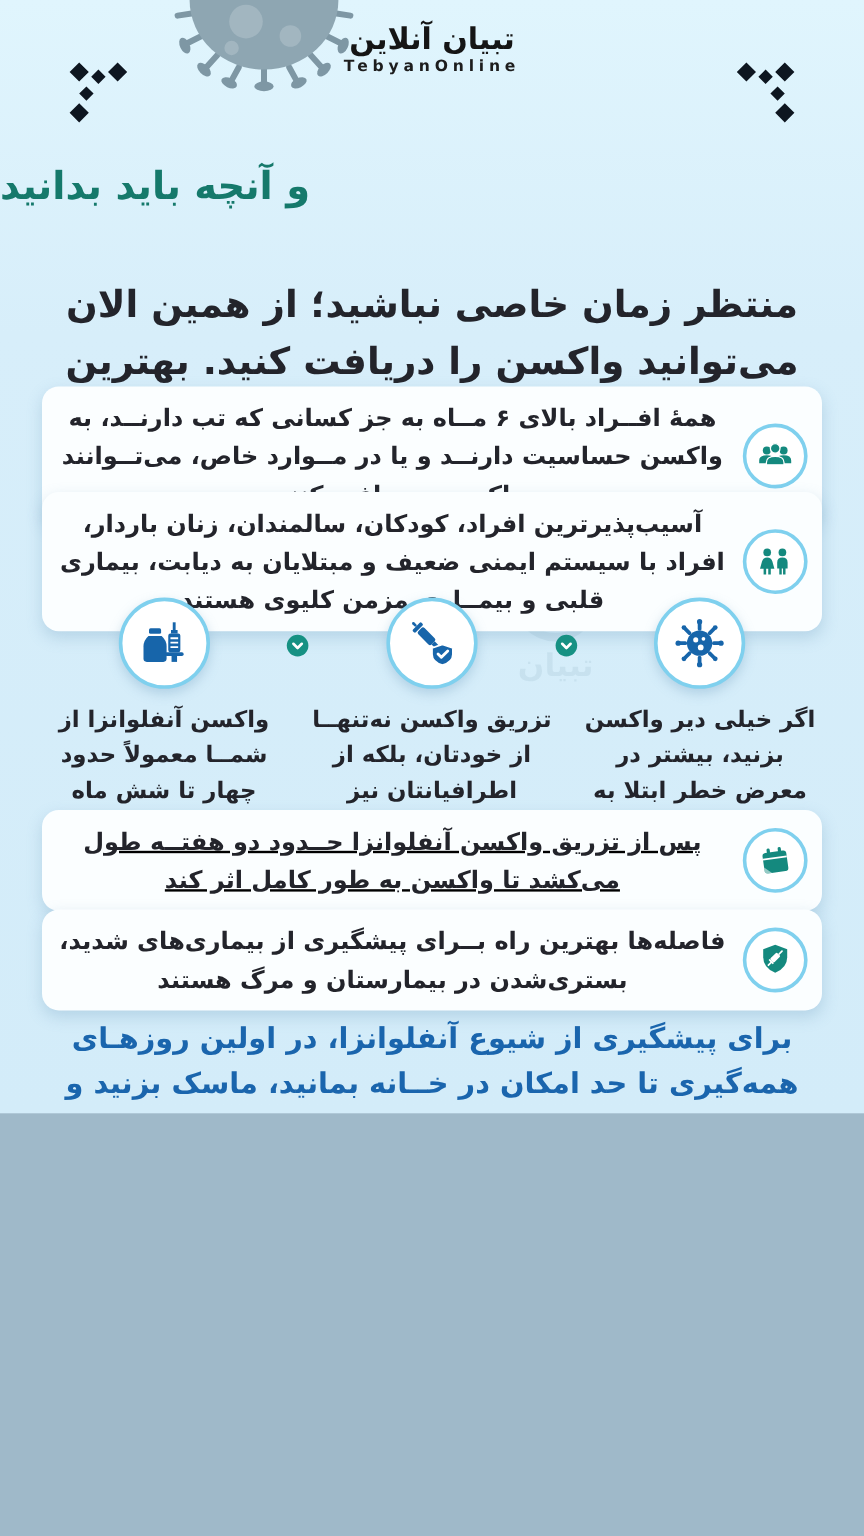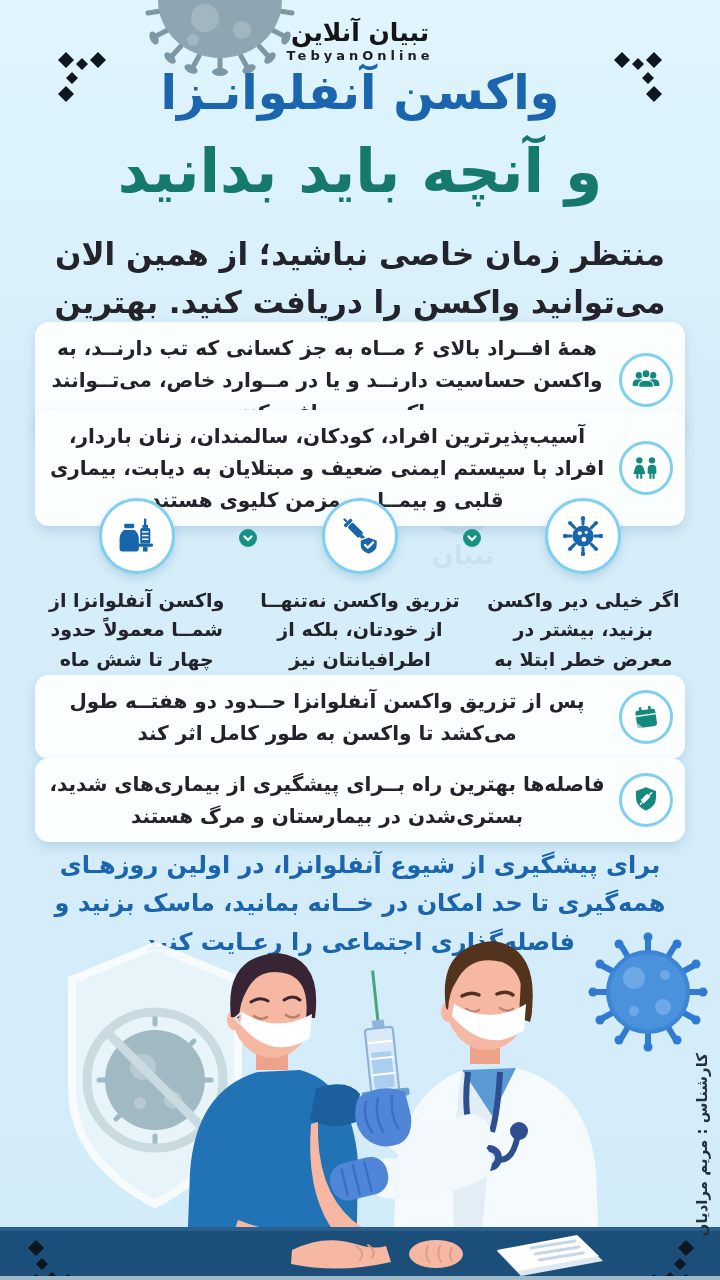--- a/index.html
+++ b/index.html
@@ -1,31 +1,31 @@
 <!DOCTYPE html>
 <html lang="fa" dir="rtl"><head>
 <meta charset="utf-8">
 <style>
   * { margin:0; padding:0; box-sizing:border-box; }
   html,body { background:#9fb9c9; }
   body { font-family:"DejaVu Sans", sans-serif; }
   .page{
-    position:relative; width:720px; height:1276px; margin:0 auto; overflow:hidden;
+    position:relative; width:720px; height:928px; margin:0 auto; overflow:hidden;
     background:linear-gradient(180deg,#e0f5fd 0%, #d7eefa 30%, #d3ecf9 100%);
     direction:rtl;
   }
   .corner{ position:absolute; }
   .virus-top{ position:absolute; left:145px; top:0; }
   .logo{ position:absolute; top:18px; left:0; right:0; text-align:center; }
   .logo-fa{ font-size:25px; font-weight:800; color:#151515; letter-spacing:0; }
   .logo-en{ direction:ltr; font-size:13px; font-weight:600; color:#1d1d1d; letter-spacing:4px; margin-top:1px; }
   .t1{ position:absolute; top:64px; left:0; right:0; text-align:center;
        font-size:48px; font-weight:800; color:#1a65ad; }
-  .t2{ position:absolute; top:136px; left:0; right:0; text-align:center;
-       font-size:60px; font-weight:800; color:#15796b; }
+  .t2{ position:absolute; top:136px; left:0; right:0; text-align:left;
+       font-size:32px; font-weight:800; color:#15796b; }
   .intro{ position:absolute; top:230px; left:38px; right:38px; text-align:center;
        font-size:31px; font-weight:700; color:#23242b; line-height:1.55; }
   .card{
     position:absolute; right:35px; width:650px; background:#fbfeff; border-radius:14px;
     box-shadow:0 5px 12px rgba(110,155,190,.30);
     display:flex; align-items:center; gap:12px; padding:10px 12px;
   }
   .badge{
     flex:0 0 auto; width:54px; height:54px; border-radius:50%;
     background:#ffffff; border:3px solid #7fd0ee;
@@ -93,21 +93,20 @@
     <circle cx="60" cy="18" r="14" fill="#a2b6c0"></circle>
     <circle cx="97" cy="30" r="9" fill="#a2b6c0"></circle>
     <circle cx="48" cy="40" r="6" fill="#a2b6c0"></circle>
   </svg>
 
   <div class="logo">
     <div class="logo-fa">تبیان آنلاین</div>
     <div class="logo-en">TebyanOnline</div>
   </div>
 
-  <h1 class="t1">واکسن آنفلوانـزا</h1>
   <h1 class="t2">و آنچه باید بدانید</h1>
 
   <p class="intro">منتظر زمان خاصی نباشید؛ از همین الان می‌توانید واکسن را دریافت کنید. بهترین زمــان نیمه دوم شهریور تا نیمه اول مهرمــاه است</p>
 
   <div class="watermark">
     <svg width="96" height="74" viewBox="0 0 96 74">
       <circle cx="48" cy="37" r="32" fill="none" stroke="#2f6078" stroke-width="7"></circle>
       <path fill="#2f6078" d="M48 16 L55 23 L48 30 L41 23 Z M34 26 L40 32 L34 38 L28 32 Z M62 26 L68 32 L62 38 L56 32 Z M48 34 L54 40 L48 46 L42 40 Z"></path>
     </svg>
     <div class="wm-txt">تبیان</div>
@@ -223,21 +222,21 @@
             <line x1="29.5" y1="19.5" x2="36.5" y2="19.5"></line>
             <line x1="29.5" y1="23.5" x2="36.5" y2="23.5"></line>
             <line x1="29.5" y1="27.5" x2="36.5" y2="27.5"></line>
           </g>
         </svg>
       </div>
       <p>واکسن آنفلوانزا از شمــا معمولاً حدود چهار تا شش ماه محافظت می‌کند</p>
     </div>
   </section>
 
-  <div class="card" style="top:675px; min-height:74px;">
+  <div class="card" style="top:675px; min-height:74px;text-decoration:underline;">
     <div class="badge">
       <svg width="32" height="32" viewBox="0 0 48 48">
         <g fill="#14897e" transform="rotate(-8 24 24)">
           <rect x="9" y="13" width="30" height="26" rx="4"></rect>
           <rect x="15" y="8" width="4" height="9" rx="2"></rect>
           <rect x="29" y="8" width="4" height="9" rx="2"></rect>
         </g>
         <g transform="rotate(-8 24 24)">
           <line x1="9" y1="21" x2="39" y2="21" stroke="#fff" stroke-width="2.2"></line>
           <path d="M9 31 l9 8 h-5 q-4 0 -4 -4 z" fill="#ffffff" opacity="0.55"></path>

